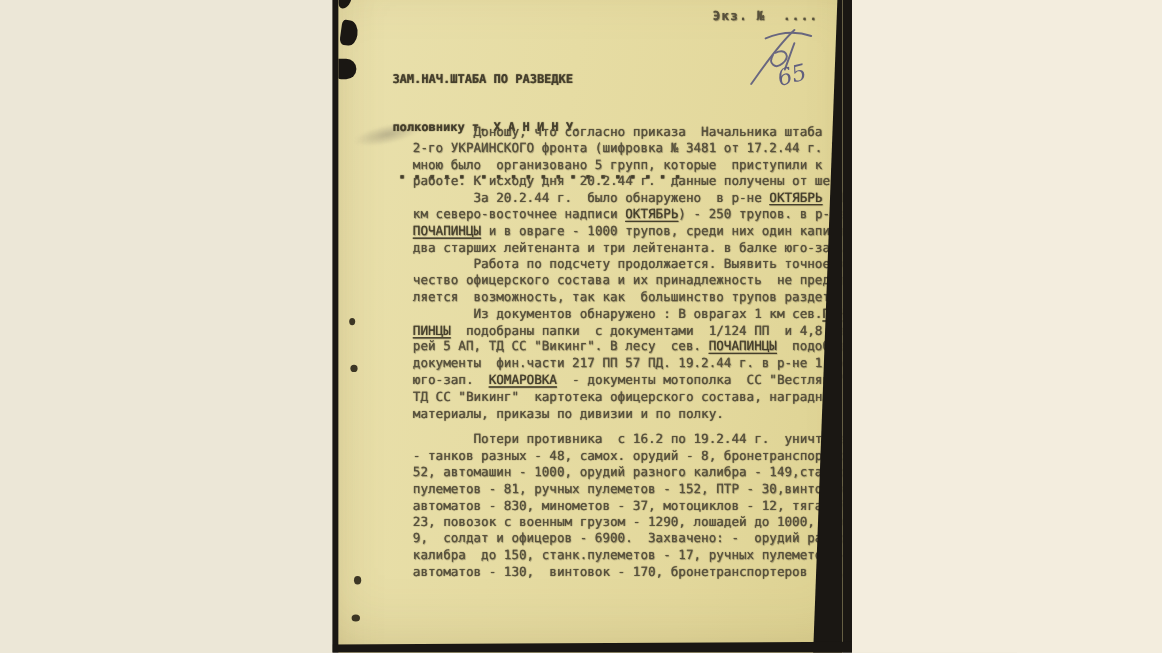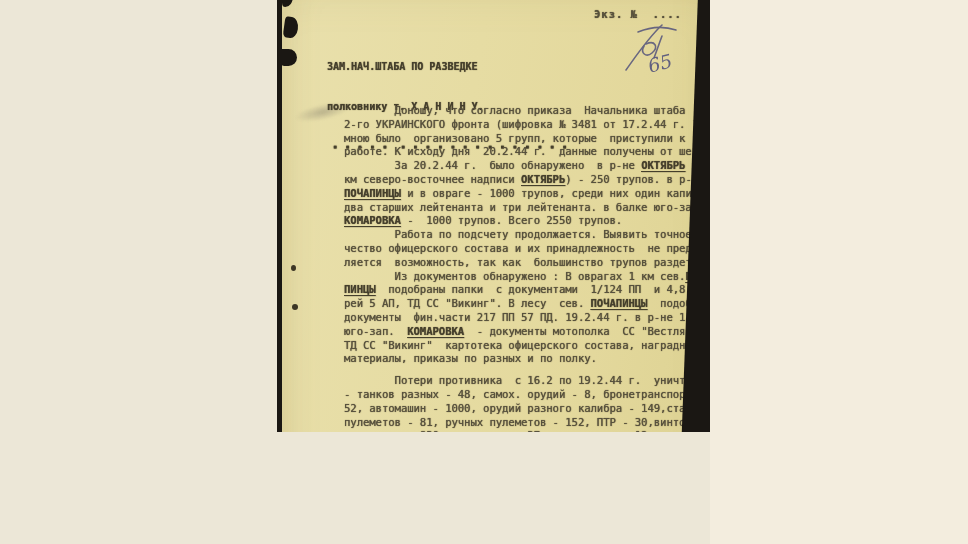--- a/index.html
+++ b/index.html
@@ -7,21 +7,21 @@
     --black:#1a1713; --bg-left:#ece7d7; --bg-right:#f3edde;
   }
   html,body{margin:0;padding:0;}
   body{
     width:968px;height:544px;overflow:hidden;position:relative;
     background:var(--bg-left);
     font-family:"DejaVu Sans Mono","Liberation Mono",monospace;
   }
   .right-bg{position:absolute;left:710px;top:0;width:258px;height:544px;background:var(--bg-right);}
   .scan{
-    position:absolute;left:277px;top:0;width:433px;height:432px;
+    position:absolute;left:277px;top:0;width:433px;height:544px;
     background:var(--black);overflow:hidden;
   }
   .paper{
     position:absolute;left:5px;top:-8px;width:420px;height:566px;
     background:linear-gradient(100deg,#e9e0ac 0%,#e6dca3 40%,#e3d89c 72%,#ddd292 100%);
     overflow:hidden;
   }
   .paper-shade{position:absolute;inset:0;pointer-events:none;
     box-shadow:inset 0 -46px 60px -34px rgba(118,98,40,.28), inset 0 26px 50px -34px rgba(150,128,62,.18), inset 26px 0 50px -38px rgba(150,128,62,.22);}
   
@@ -41,21 +41,21 @@
   
   .typed{color:var(--ink);text-shadow:0 0 .9px rgba(80,72,50,.85),.5px .4px .7px rgba(62,55,38,.4);}
   .copy-num{position:absolute;left:312px;top:16px;font-size:10.5px;letter-spacing:1px;font-weight:bold;white-space:pre;}
   .hdr{position:absolute;left:45px;top:42px;width:350px;text-align:left;font-weight:bold;
     font-size:10px;line-height:13.2px;color:var(--ink-dark);white-space:pre;}
   .dashrow{margin-top:1px;font-size:7px;letter-spacing:2px;white-space:pre;color:var(--ink-dark);}
   .dashrow span{margin:0 6px;}
   .docbody{position:absolute;left:62px;top:112px;right:16px;font-size:10.5px;line-height:13.8px;}
   .para{margin:0;}
   .line{white-space:pre;}
-  .u{font-weight:bold;color:var(--ink-dark);text-decoration:underline;text-decoration-thickness:1px;text-underline-offset:2px;}
+  .u{font-weight:normal;color:var(--ink-dark);text-decoration:underline;text-decoration-thickness:1px;text-underline-offset:2px;}
   .hw{position:absolute;left:340px;top:26px;width:70px;height:64px;color:var(--pencil);}
   .hw svg{position:absolute;left:0;top:0;}
   .hw-num{position:absolute;left:26px;top:34px;font-family:"DejaVu Serif","Liberation Serif",serif;
     font-style:italic;font-size:19px;transform:rotate(-14deg);color:var(--pencil);opacity:.9;}
 </style>
 </head>
 <body>
 
 <div class="right-bg"></div>
 
@@ -89,35 +89,34 @@
           <div class="line">        Доношу, что согласно приказа  Начальника штаба</div>
           <div class="line">2-го УКРАИНСКОГО фронта (шифровка № 3481 от 17.2.44 г. )</div>
           <div class="line">мною было  организовано 5 групп, которые  приступили к</div>
           <div class="line">работе. К исходу дня  20.2.44 г.  данные получены от ше-</div>
         </div>
         <div class="para" style="margin-top: 0px;">
           <div class="line">        За 20.2.44 г.  было обнаружено  в р-не <span class="u">ОКТЯБРЬ</span> (1,5</div>
           <div class="line">км северо-восточнее надписи <span class="u">ОКТЯБРЬ</span>) - 250 трупов. в р-не</div>
           <div class="line"><span class="u">ПОЧАПИНЦЫ</span> и в овраге - 1000 трупов, среди них один капитан</div>
           <div class="line">два старших лейтенанта и три лейтенанта. в балке юго-зап.</div>
-          <div class="line"><span class="u">КОМАРОВКА</span> -  1000 трупов. Всего 2550 трупов.</div>
         </div>
         <div class="para" style="margin-top: 0px;">
           <div class="line">        Работа по подсчету продолжается. Выявить точное коли-</div>
           <div class="line">чество офицерского состава и их принадлежность  не представ-</div>
           <div class="line">ляется  возможность, так как  большинство трупов раздеты и</div>
         </div>
         <div class="para" style="margin-top: 0px;">
           <div class="line">        Из документов обнаружено : В оврагах 1 км сев.<span class="u">ПОЧА-</span></div>
           <div class="line"><span class="u">ПИНЦЫ</span>  подобраны папки  с документами  1/124 ПП  и 4,8 бата-</div>
           <div class="line">рей 5 АП, ТД СС "Викинг". В лесу  сев. <span class="u">ПОЧАПИНЦЫ</span>  подобраны</div>
           <div class="line">документы  фин.части 217 ПП 57 ПД. 19.2.44 г. в р-не 1 км</div>
           <div class="line">юго-зап.  <span class="u">КОМАРОВКА</span>  - документы мотополка  СС "Вестлянд"</div>
           <div class="line">ТД СС "Викинг"  картотека офицерского состава, наградные</div>
-          <div class="line">материалы, приказы по разных и по полку.</div>
+          <div class="line">материалы, приказы по дивизии и по полку.</div>
         </div>
         <div class="para" style="margin-top: 8px;">
           <div class="line">        Потери противника  с 16.2 по 19.2.44 г.  уничтожено</div>
           <div class="line">- танков разных - 48, самох. орудий - 8, бронетранспортеров</div>
           <div class="line">52, автомашин - 1000, орудий разного калибра - 149,станковых</div>
           <div class="line">пулеметов - 81, ручных пулеметов - 152, ПТР - 30,винтовок и</div>
           <div class="line">автоматов - 830, минометов - 37, мотоциклов - 12, тягачей -</div>
           <div class="line">23, повозок с военным грузом - 1290, лошадей до 1000, кухонь</div>
           <div class="line">9,  солдат и офицеров - 6900.  Захвачено: -  орудий разного</div>
           <div class="line">калибра  до 150, станк.пулеметов - 17, ручных пулеметов - 20</div>

